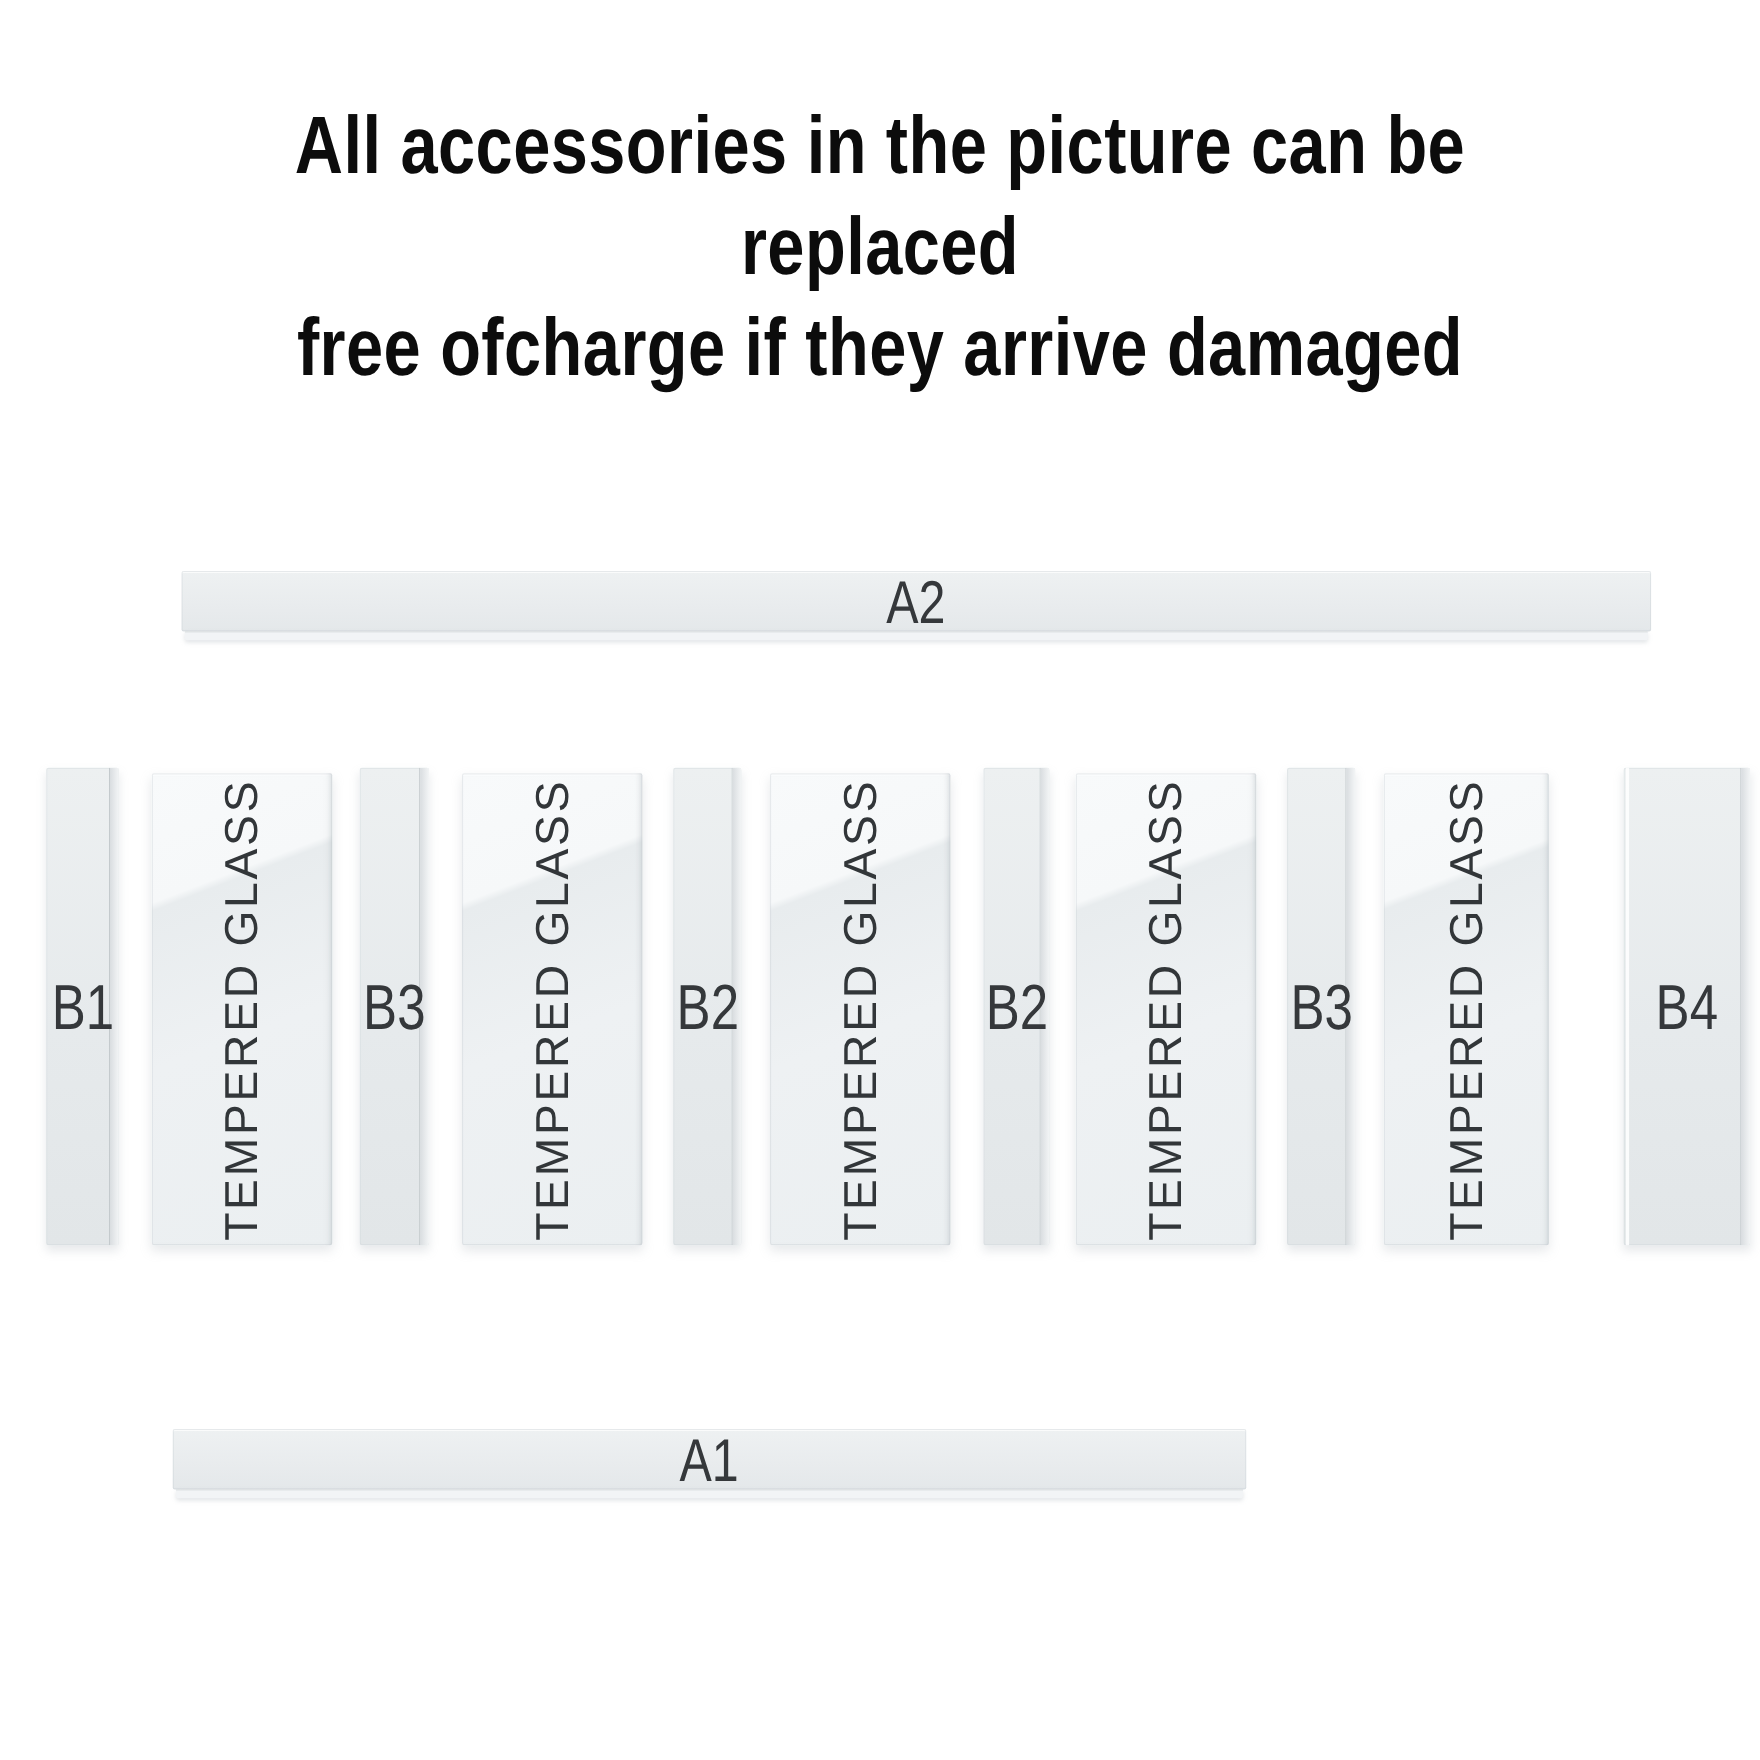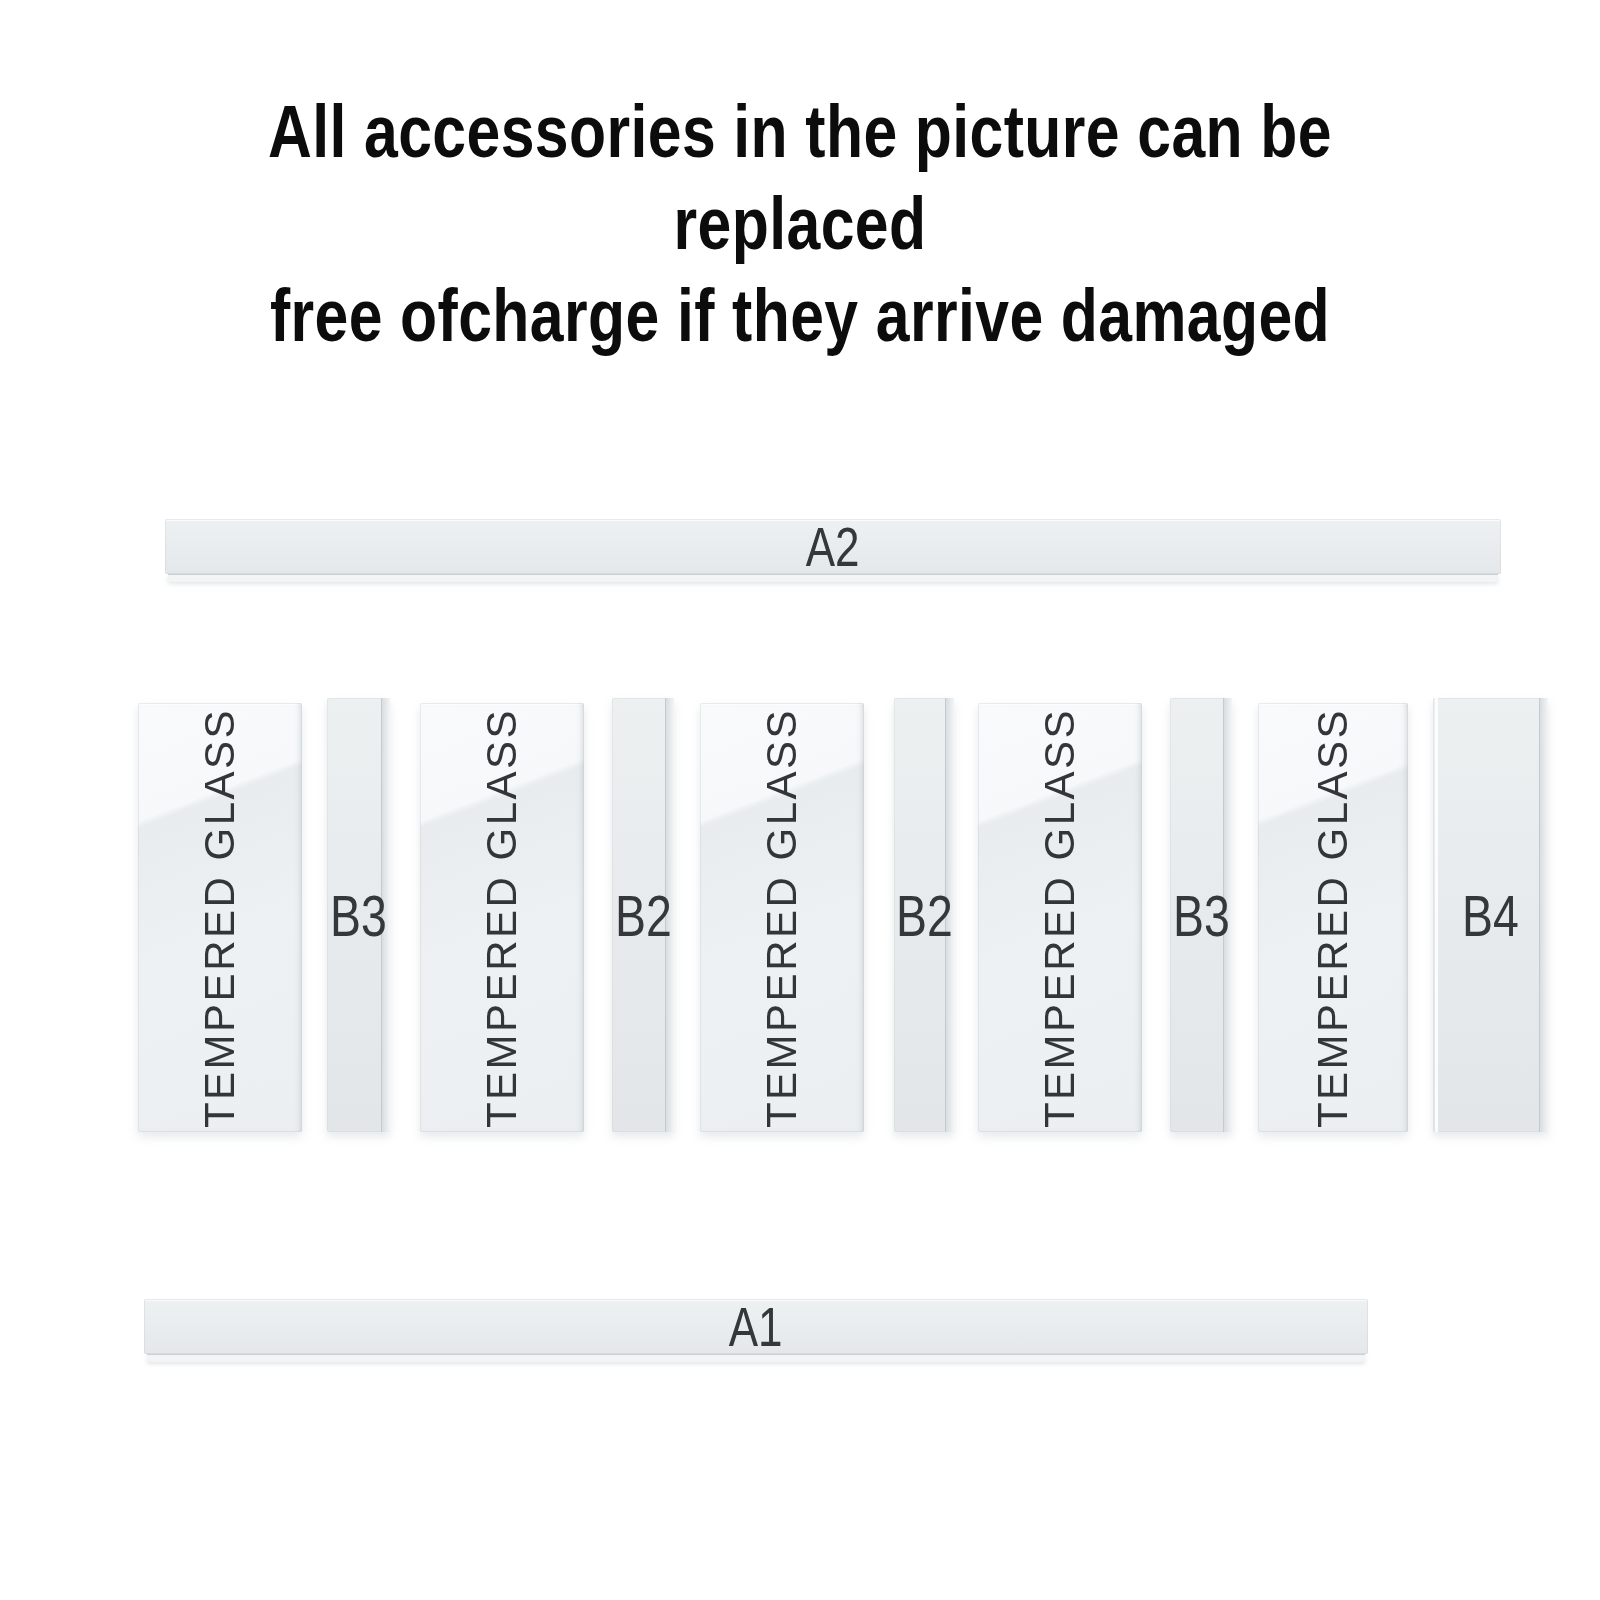--- a/index.html
+++ b/index.html
@@ -97,20 +97,23 @@
 
   <div class="heading">
     <div>All accessories in the picture can be replaced</div>
     <div>free ofcharge if they arrive damaged</div>
   </div>
 
   <div class="hbar" style="left:165px; top:519px; width:1336px;">
     <span class="lbl">A2</span>
   </div>
 
+  <div class="piece bar" style="left:42px; width:66px;">
+    <span class="lbl">B1</span>
+  </div>
 
   <div class="piece glass" style="left:138px; width:164px;">
     <span class="vlbl">TEMPERED GLASS</span>
   </div>
 
   <div class="piece bar" style="left:327px; width:63px;">
     <span class="lbl">B3</span>
   </div>
 
   <div class="piece glass" style="left:420px; width:164px;">
@@ -134,21 +137,21 @@
   </div>
 
   <div class="piece bar" style="left:1170px; width:62px;">
     <span class="lbl">B3</span>
   </div>
 
   <div class="piece glass" style="left:1258px; width:150px;">
     <span class="vlbl">TEMPERED GLASS</span>
   </div>
 
-  <div class="piece bar wide" style="left:1433px; width:115px;">
+  <div class="piece bar wide" style="left:1476px; width:115px;">
     <span class="lbl">B4</span>
   </div>
 
-  <div class="hbar" style="left:144px; top:1299px; width:1224px;">
+  <div class="hbar" style="left:157px; top:1299px; width:976px;">
     <span class="lbl">A1</span>
   </div>
 
 </div>
 
 </body></html>

